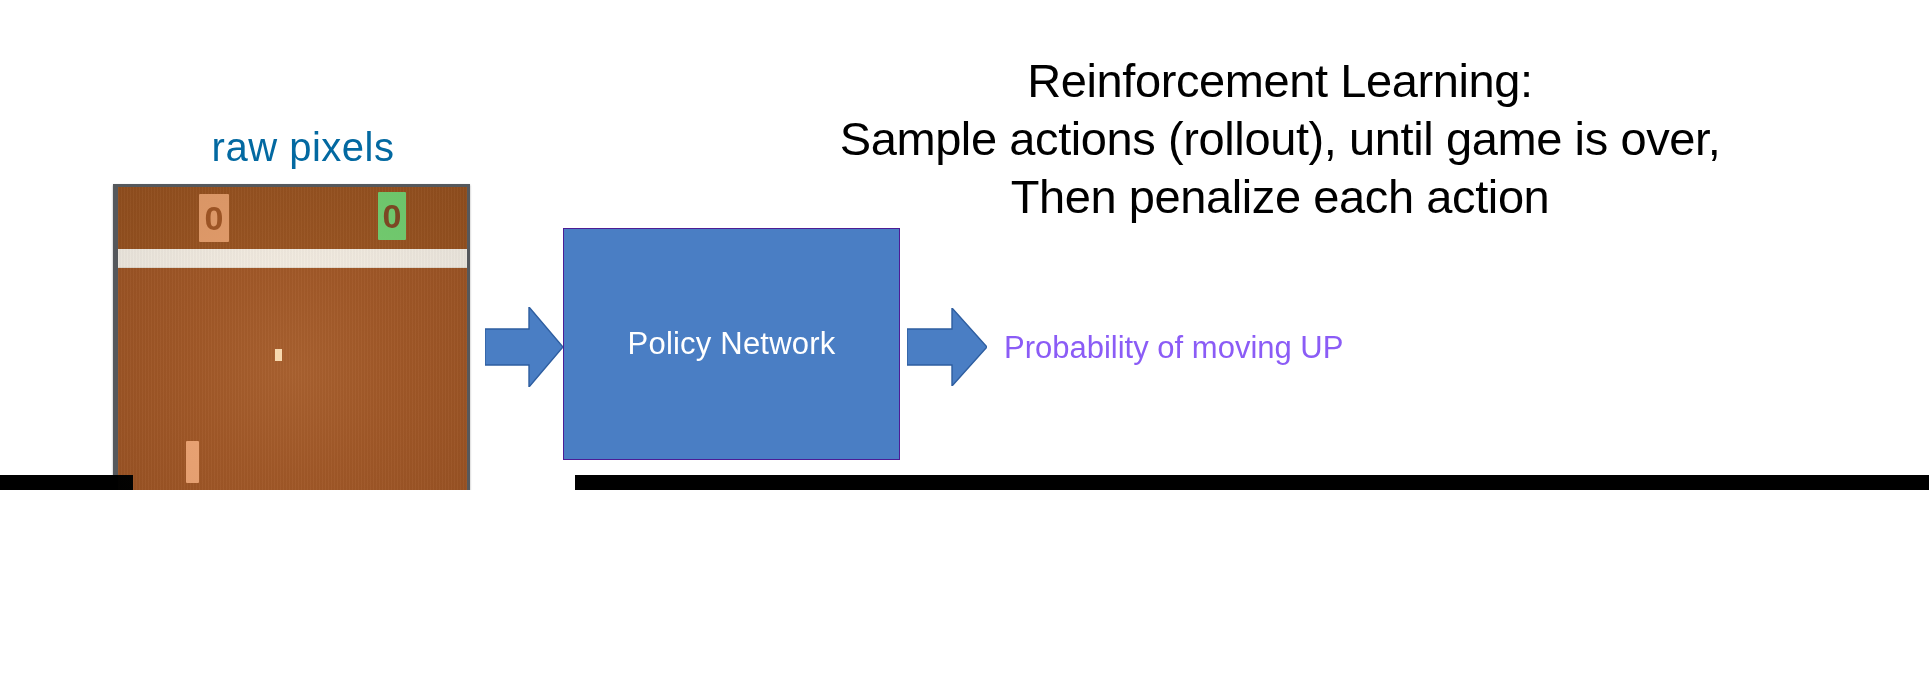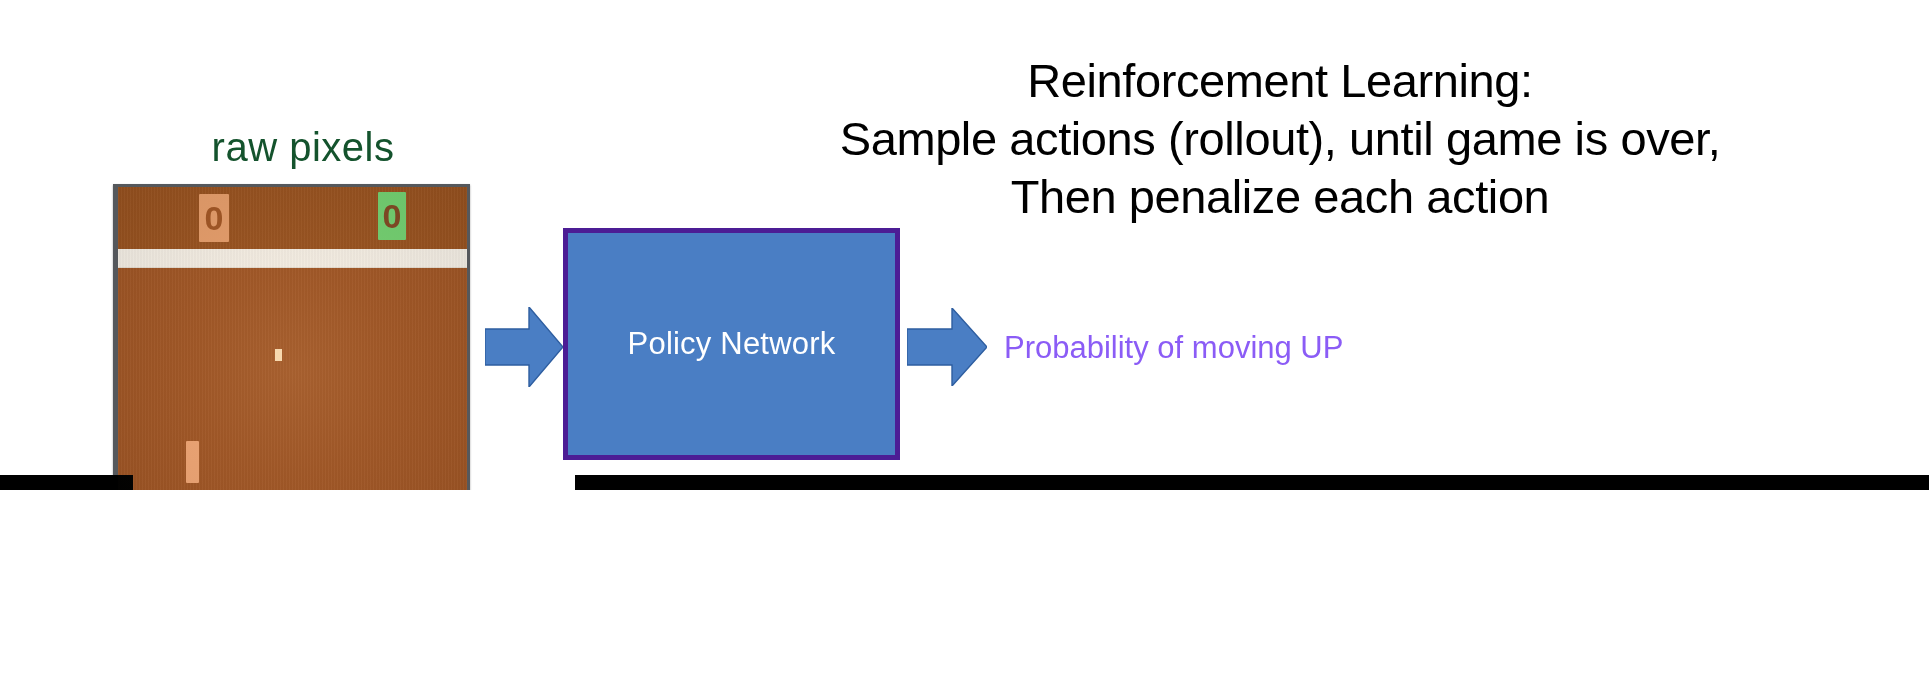--- a/index.html
+++ b/index.html
@@ -36,21 +36,21 @@
   }
   .heading .hline { display: block; }
 
   
   .raw-pixels-label {
     position: absolute;
     left: 113px;
     top: 124px;
     width: 380px;
     text-align: center;
-    color: #14532d;
+    color: #0369a1;
     font-family: "Liberation Sans", sans-serif;
     font-size: 40px;
     line-height: 46px;
     letter-spacing: 0.5px;
   }
 
   
   .pong-frame {
     position: absolute;
     left: 113px;
@@ -167,21 +167,21 @@
   .arrow svg { display: block; }
 
   
   .policy-box {
     position: absolute;
     left: 563px;
     top: 228px;
     width: 337px;
     height: 232px;
     background: #4a7ec4;
-    border: 5px solid #4c1d95;
+    border: 1px solid #4c1d95;
     box-sizing: border-box;
     display: flex;
     align-items: center;
     justify-content: center;
   }
   .policy-box-label {
     color: #ffffff;
     font-family: "Liberation Sans", sans-serif;
     font-size: 31px;
     line-height: 38px;

